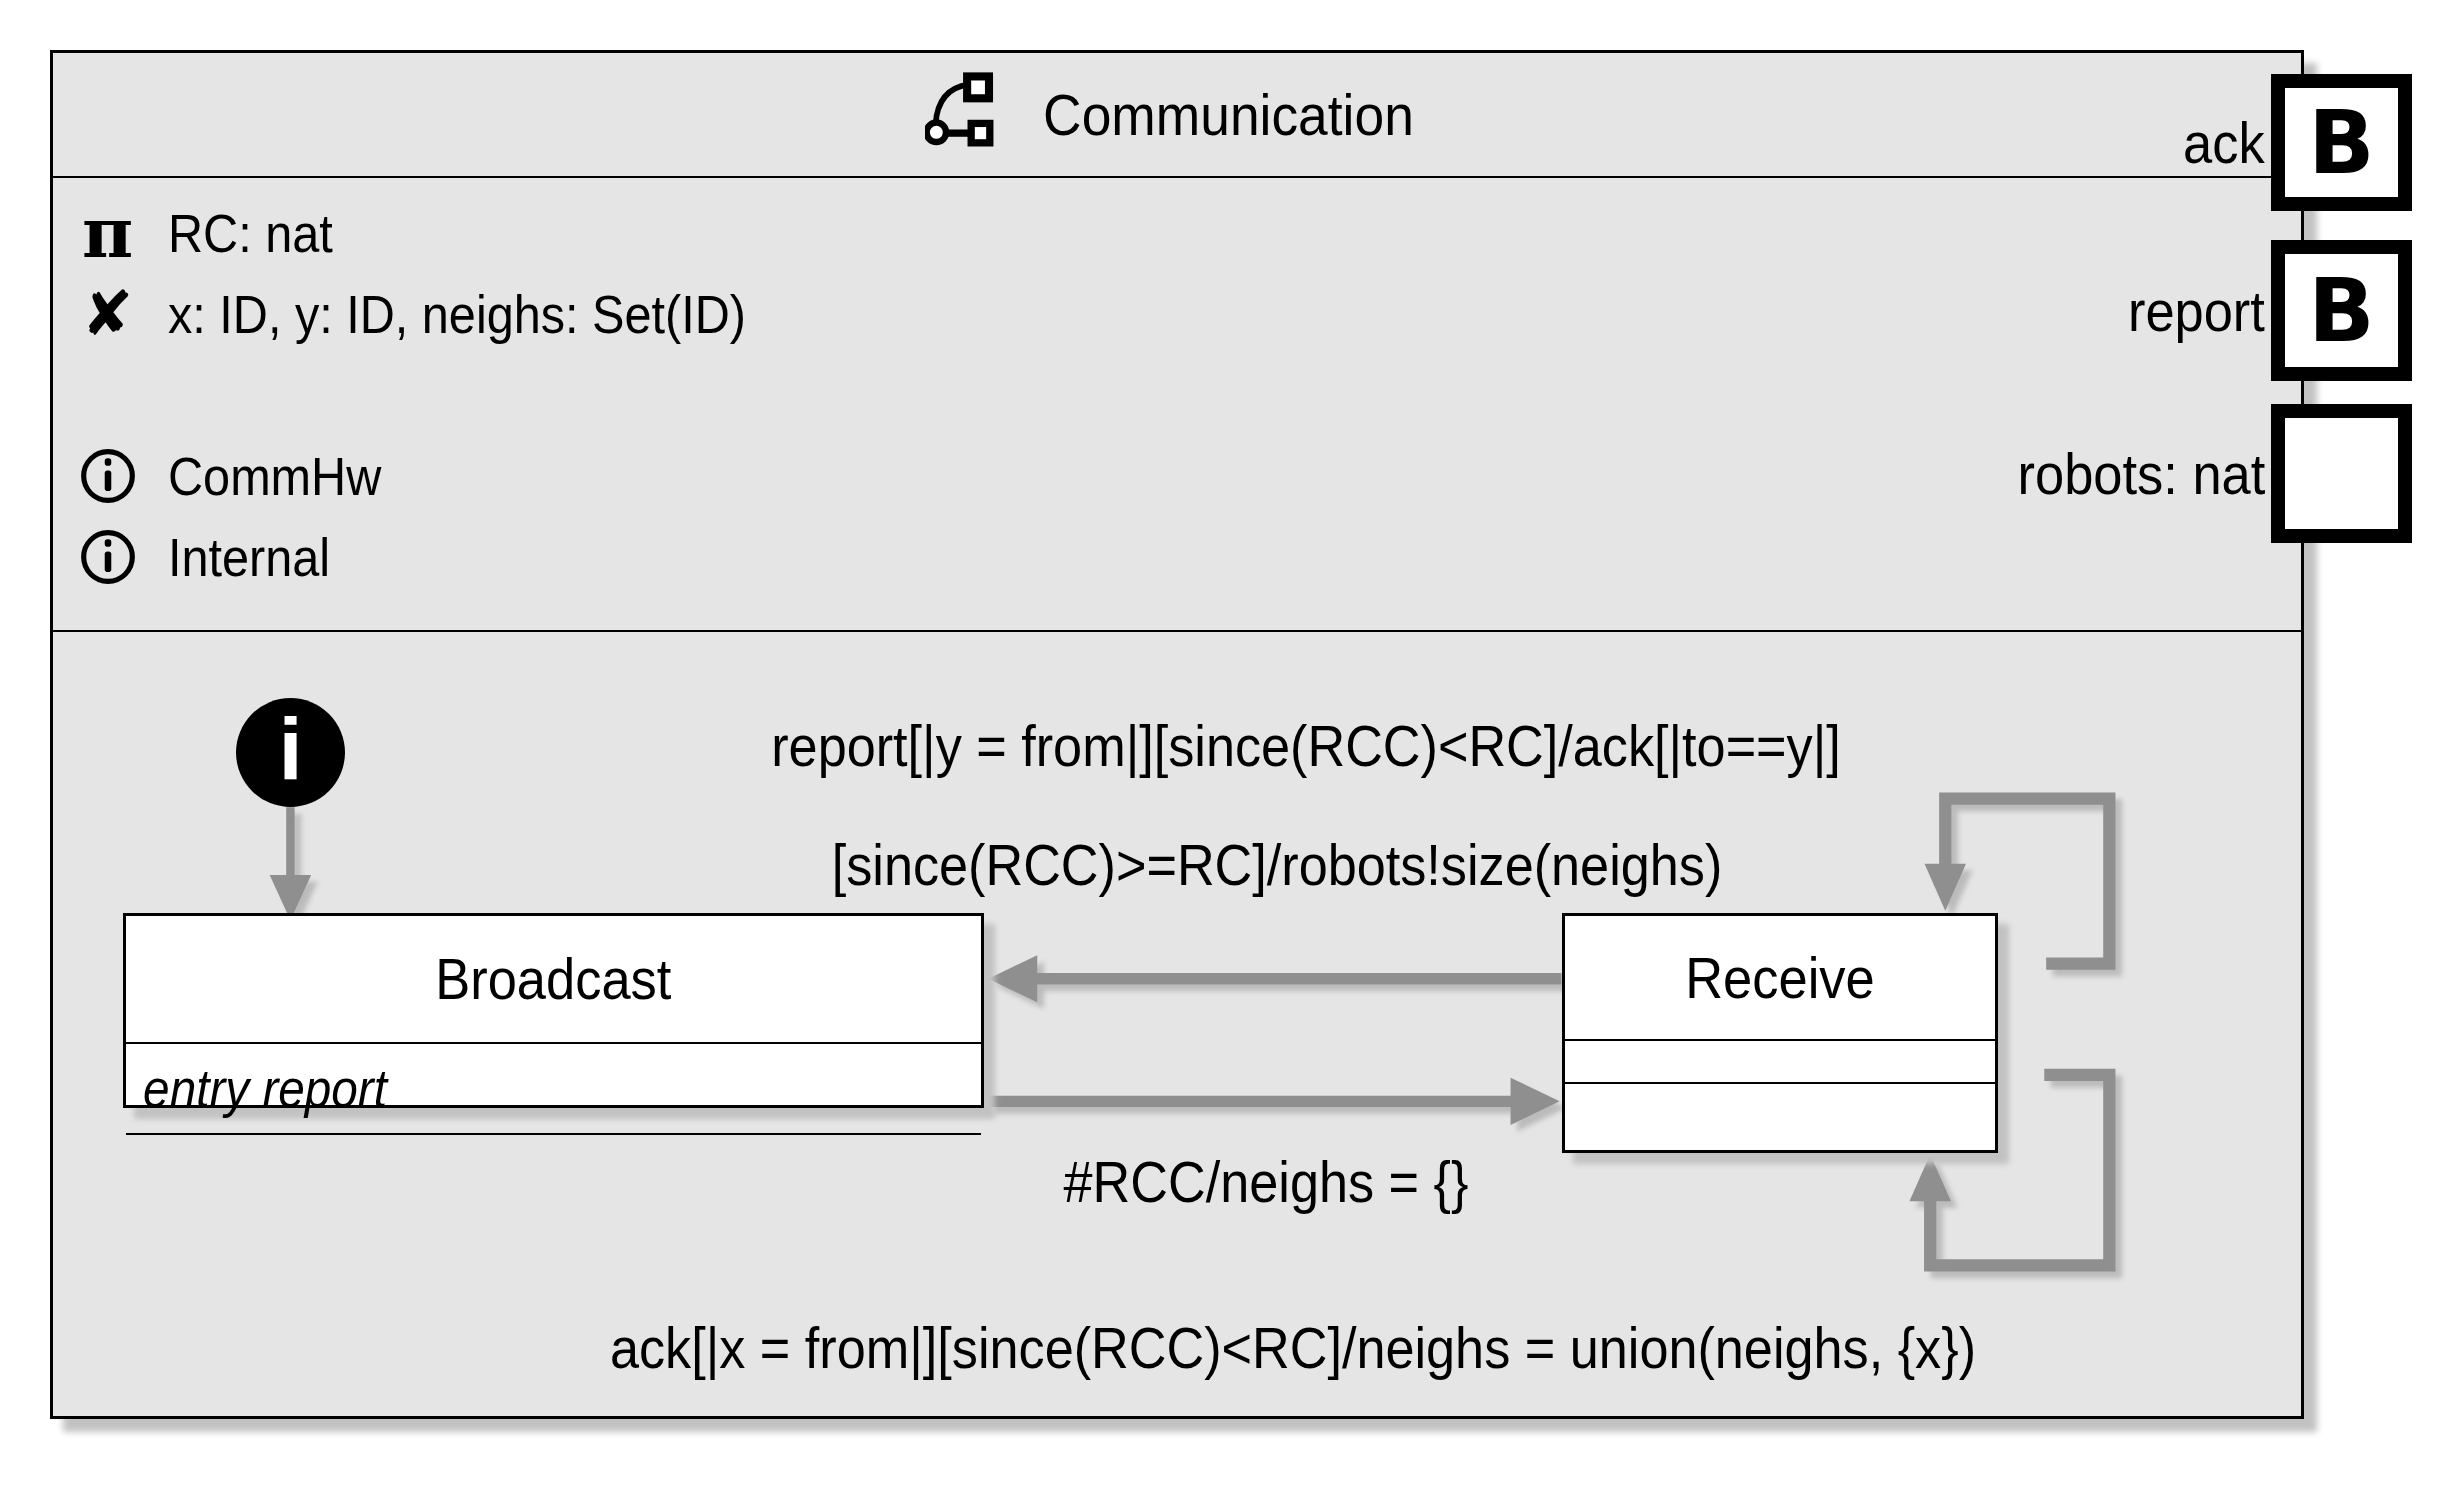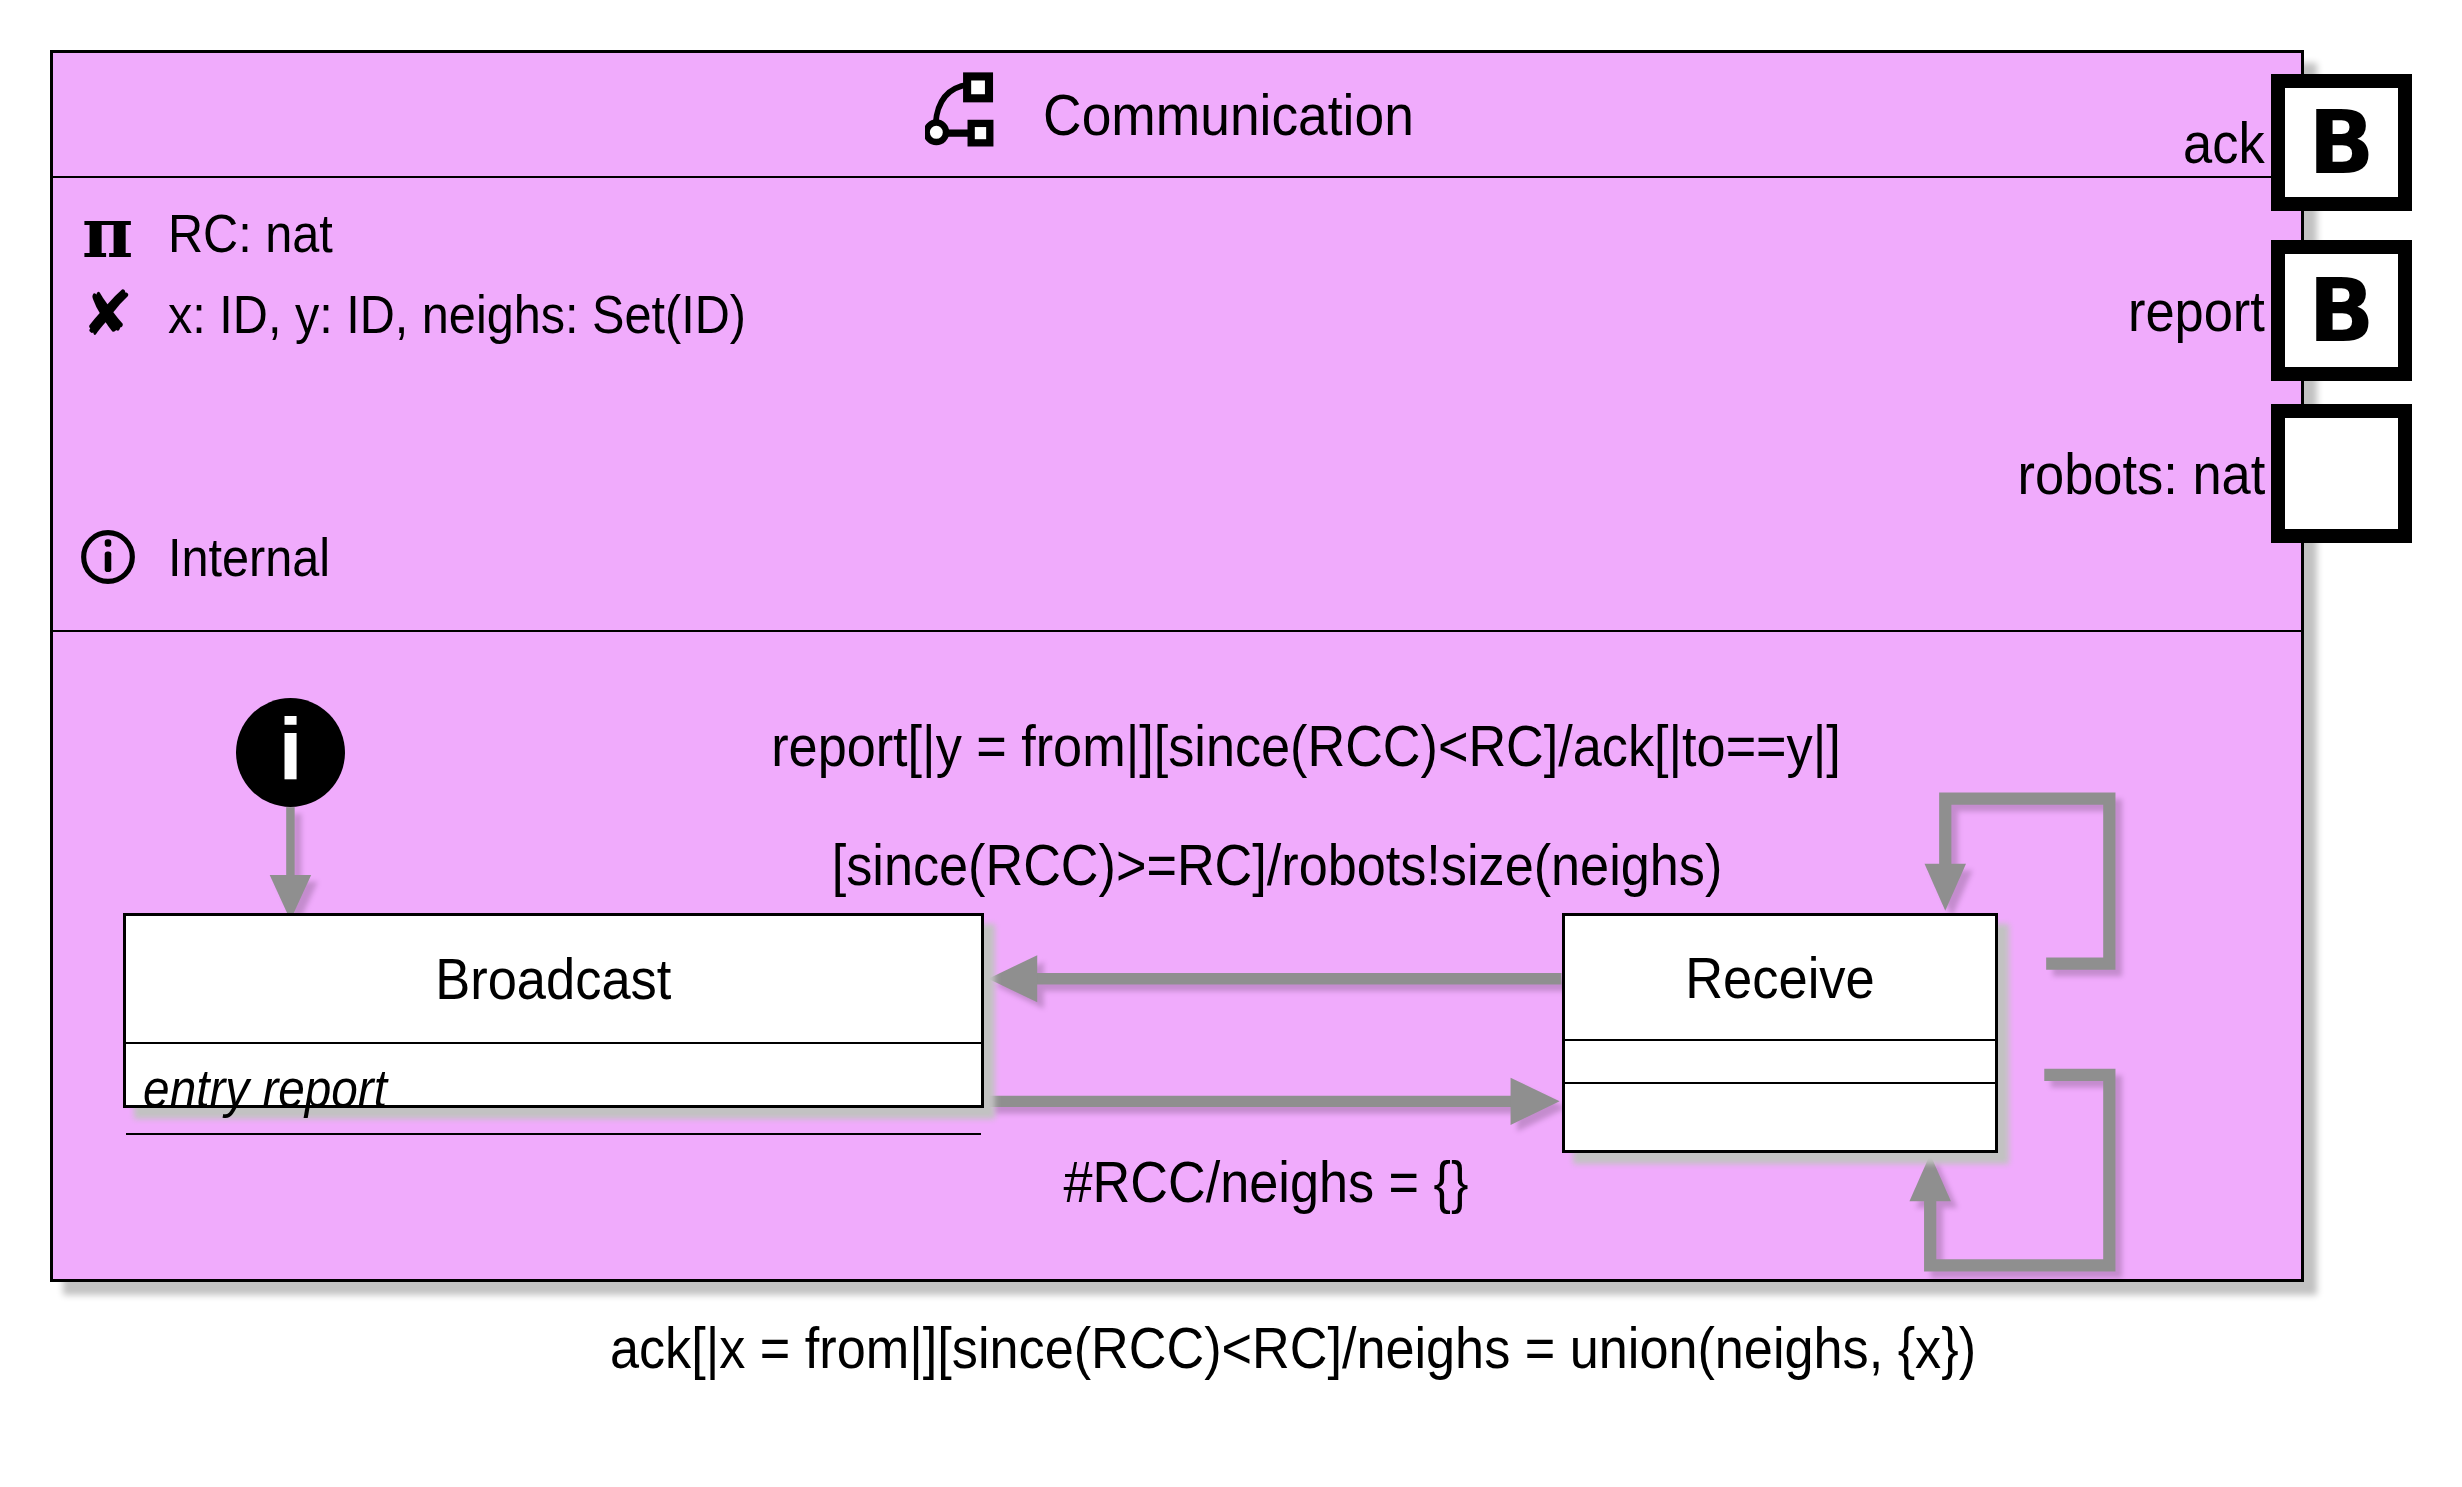--- a/index.html
+++ b/index.html
@@ -6,22 +6,22 @@
     --arrow:#8f8f8f; --border:#000000; --shadow:#c2c2c2; --background:#ffffff;
   }
   html,body{margin:0;padding:0;background:var(--background);}
   .stage{
     position:relative;width:2462px;height:1487px;overflow:hidden;
     background:var(--background);
     font-family:"Liberation Sans", sans-serif;color:#000;
   }
   
   .block{
-    position:absolute;left:50px;top:50px;width:2254px;height:1232px;
-    box-sizing:border-box;border:3.8px solid var(--border);background:#f0abfc;
+    position:absolute;left:50px;top:50px;width:2254px;height:1369px;
+    box-sizing:border-box;border:3.8px solid var(--border);background:#e5e5e5;
     box-shadow:13.2px 13.2px 6.6px var(--shadow);
   }
   .title-bar{
     position:absolute;left:0;top:0;width:100%;height:123px;
     border-bottom:2.8px solid var(--border);
     display:flex;align-items:center;justify-content:center;gap:21px;
   }
   .title-text{font-size:58px;display:inline-block;transform:scaleX(.92);white-space:nowrap;}
   .title-icon{width:81px;height:87px;flex:0 0 auto;}
   .decl-sep{
@@ -108,20 +108,30 @@
           <span class="glyph-pi">π</span>
         </span>
       <span class="decl-text">RC: nat</span>
     </div>
     <div class="decl-row" style="top:221px">
       <span class="icon-cell">
           <span class="glyph-x">✘</span>
         </span>
       <span class="decl-text">x: ID, y: ID, neighs: Set(ID)</span>
     </div>
+    <div class="decl-row" style="top:383px">
+      <span class="icon-cell">
+        <svg width="58" height="58" viewBox="0 0 62 62">
+          <circle cx="31" cy="31" r="26" class="icon-stroke" stroke-width="5.5"></circle>
+          <rect x="27.5" y="25" width="7" height="22" rx="3" fill="#000"></rect>
+          <rect x="27.5" y="12" width="7" height="8" rx="3" fill="#000"></rect>
+        </svg>
+      </span>
+      <span class="decl-text">CommHw</span>
+    </div>
     <div class="decl-row" style="top:464px">
       <span class="icon-cell">
         <svg width="58" height="58" viewBox="0 0 62 62">
           <circle cx="31" cy="31" r="26" class="icon-stroke" stroke-width="5.5"></circle>
           <rect x="27.5" y="25" width="7" height="22" rx="3" fill="#000"></rect>
           <rect x="27.5" y="12" width="7" height="8" rx="3" fill="#000"></rect>
         </svg>
       </span>
       <span class="decl-text">Internal</span>
     </div>

